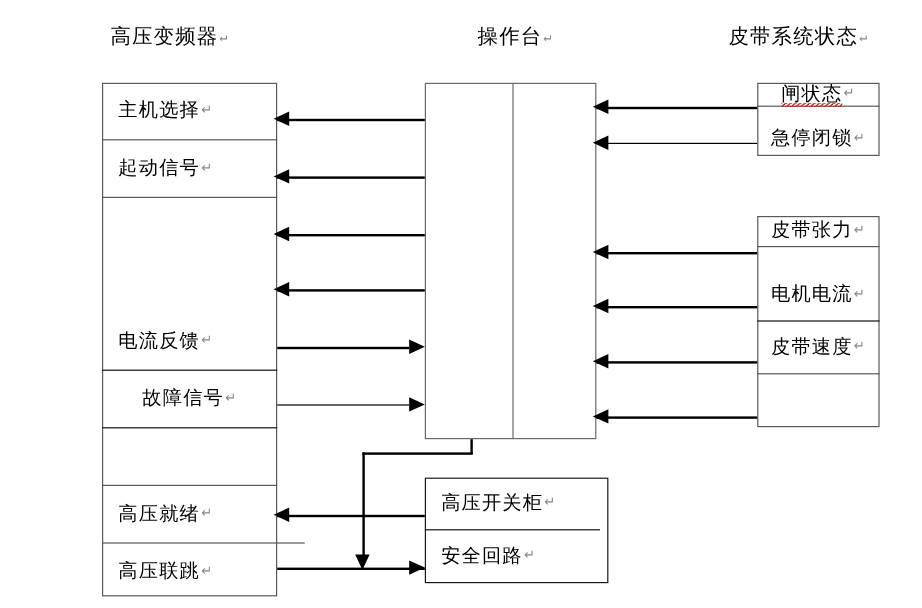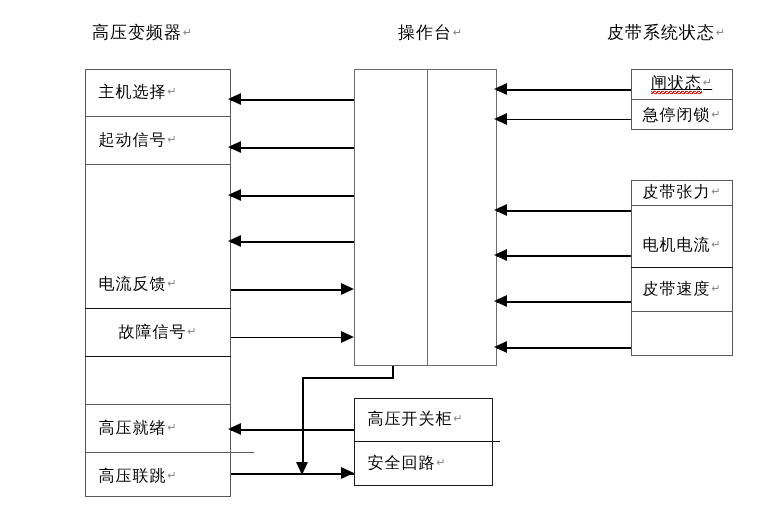--- a/index.html
+++ b/index.html
@@ -19,20 +19,21 @@
     overflow: hidden;
   }
   
   .heading {
     position: absolute;
     font-size: 17px;
     color: #000000;
     letter-spacing: 1px;
     white-space: nowrap;
     line-height: 1;
+    font-family: Liberation Mono, monospace;
   }
   .pilcrow {
     font-size: 11px;
     color: #8a8a8a;
     letter-spacing: 0;
     vertical-align: 2px;
     padding-left: 1px;
   }
   
   .box {
@@ -146,41 +147,41 @@
     </div>
     <div class="cell last" style="left:-1.4px; top:382.6px; width:146px; height:48px;">
       <span class="cell-label"><span>高压联跳</span><span class="pilcrow">↵</span></span>
     </div>
   </div>
 
   <div class="box" style="left:354px; top:69px; width:143px; height:297px; border-color:#6a6a6a;"></div>
   <div class="console-divider" style="left:427px; top:69px; height:297px;"></div>
 
   <div class="box" style="left:631px; top:69px; width:102px; height:61px;">
-    <div class="cell" style="left:-1.4px; top:-1.4px; width:102px; height:31px;text-decoration:underline;">
+    <div class="cell" style="left:-1.4px; top:-1.4px; width:102px; height:20px;">
       <span class="cell-label center"><span class="spell">闸状态</span><span class="pilcrow">↵</span></span>
     </div>
     <div class="cell last" style="left:-1.4px; top:29.6px; width:102px; height:31px;">
       <span class="cell-label center"><span>急停闭锁</span><span class="pilcrow">↵</span></span>
     </div>
   </div>
 
   <div class="box" style="left:631px; top:180px; width:102px; height:176px;">
     <div class="cell" style="left:-1.4px; top:-1.4px;  width:102px; height:26px;">
       <span class="cell-label center"><span>皮带张力</span><span class="pilcrow">↵</span></span>
     </div>
     <div class="cell dark" style="left:-1.4px; top:42.6px;  width:102px; height:44px;">
       <span class="cell-label center"><span>电机电流</span><span class="pilcrow">↵</span></span>
     </div>
     <div class="cell" style="left:-1.4px; top:86.6px;  width:102px; height:44px;">
       <span class="cell-label center"><span>皮带速度</span><span class="pilcrow">↵</span></span>
     </div>
   </div>
 
-  <div class="box dark" style="left:354px; top:398px; width:139px; height:88px;">
+  <div class="box dark" style="left:354px; top:398px; width:153px; height:88px;">
     <div class="cell dark" style="left:-1.4px; top:-1.4px; width:146px; height:44px;">
       <span class="cell-label"><span>高压开关柜</span><span class="pilcrow">↵</span></span>
     </div>
     <div class="cell last" style="left:-1.4px; top:42.6px; width:146px; height:44px;">
       <span class="cell-label"><span>安全回路</span><span class="pilcrow">↵</span></span>
     </div>
   </div>
 
   <div class="hline" style="left:231px; top:99px;  width:123px;"></div>
   <div class="arrow left" style="left:228px; top:93px;"></div>

